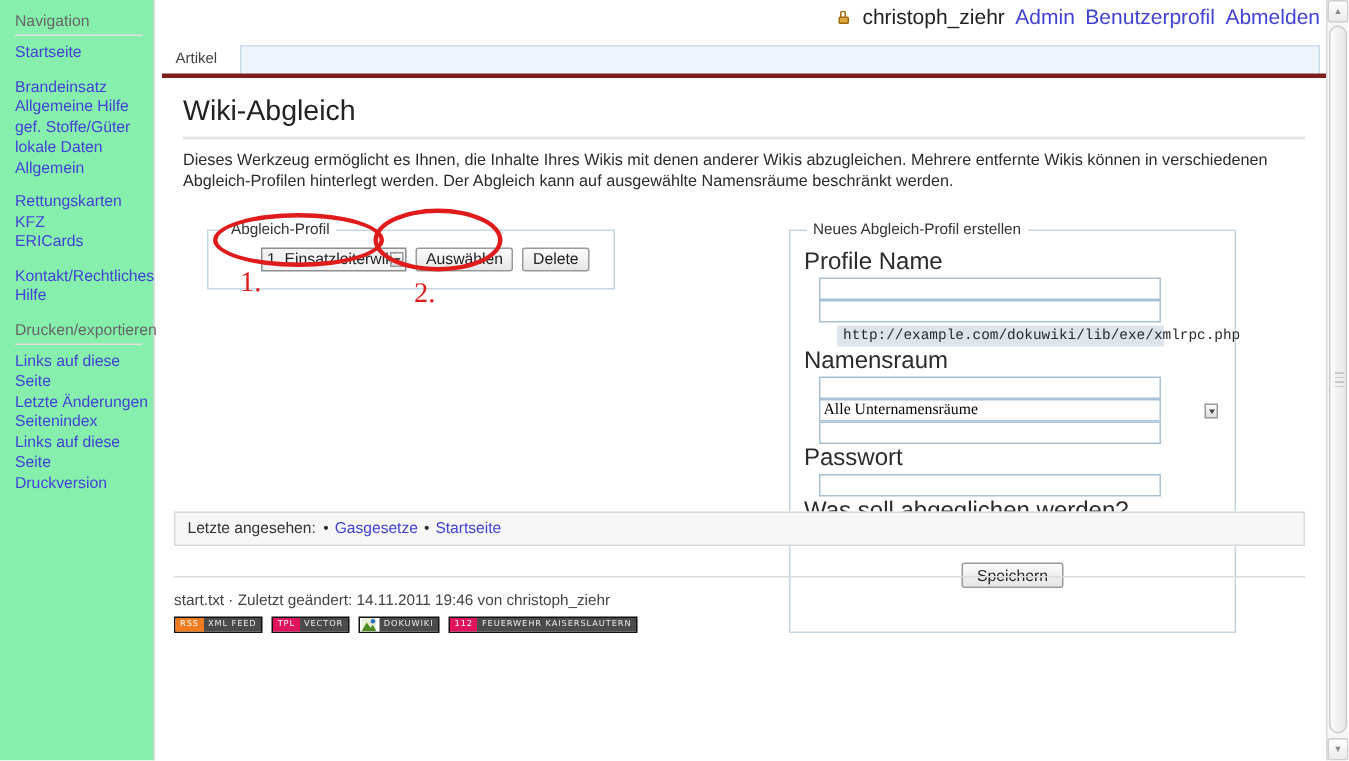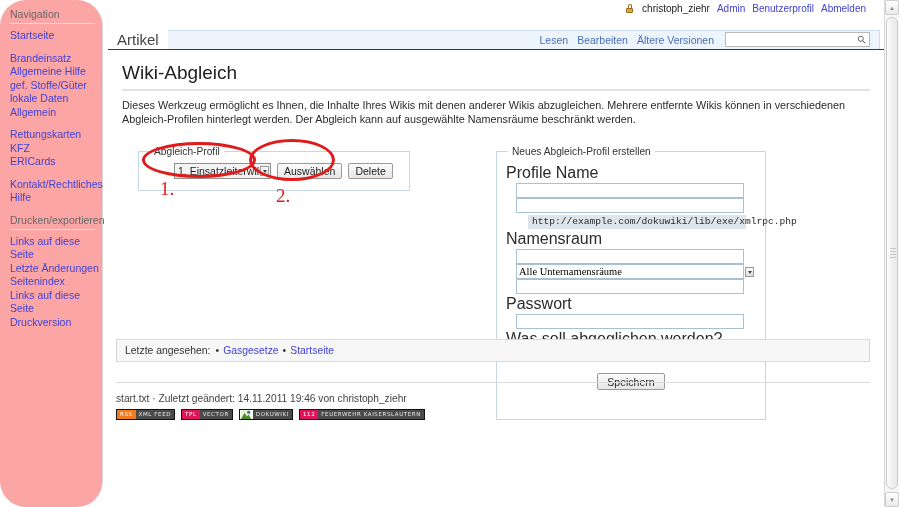--- a/index.html
+++ b/index.html
@@ -37,38 +37,37 @@
     border:1px solid #cbcbcb; border-radius:6px; box-sizing:border-box;
   }
   .sb-grip { position:absolute; left:3px; top:50%; margin-top:-5px;
     width:6px; height:10px;
     background: repeating-linear-gradient(#c9c9c9 0 1px, transparent 1px 3px);
   }
 
   
   .sidebar {
     position:absolute; left:0; top:0; width:103px; height:507px;
-    background:#fca5a5; border-right:1px solid #d4d4d4; box-sizing:border-box;
+    background:#86efac; border-right:1px solid #d4d4d4; box-sizing:border-box;
     padding:8px 0 0 10px;
-    border-radius:26px;
   }
   .side-head {
     color:#666; font-size:10.5px; padding-bottom:3px;
     border-bottom:1px solid #e2e2e2; width:85px; margin-bottom:5px;
   }
   .side-link {
     display:block; color:#4242d4; font-size:10.5px; line-height:13.5px;
     text-decoration:none; cursor:pointer;
   }
   .side-gap { height:9px; }
 
   
   .userbar {
-    position:absolute; right:18px; top:3px;
-    font-size:10px; color:#333; white-space:nowrap;
+    position:absolute; right:4px; top:3px;
+    font-size:14px; color:#333; white-space:nowrap;
     display:flex; align-items:center; gap:7px;
   }
   .userbar .uname { color:#222; }
   .userbar a { color:#4242d4; text-decoration:none; cursor:pointer; }
   .lock-icon {
     display:inline-block; width:7px; height:9px; position:relative; margin-right:2px;
   }
   .lock-icon .body { position:absolute; bottom:0; left:0; width:7px; height:5px;
     background:#e1a63c; border:1px solid #9c6a10; box-sizing:border-box; border-radius:1px;}
   .lock-icon .shackle { position:absolute; top:0; left:1.5px; width:4px; height:5px;
@@ -76,21 +75,21 @@
 
   
   .content { position:absolute; left:104px; top:0; width:780px; height:507px; }
 
   
   .tabrow {
     position:absolute; left:4px; top:30px; width:772px; height:19px;
   }
   .tab-artikel {
     position:absolute; left:0; top:0; height:19px; padding:0 9px;
-    display:flex; align-items:center; font-size:15px; color:#444;
+    display:flex; align-items:center; font-size:10px; color:#444;
     background:#ffffff; box-sizing:border-box; cursor:pointer;
   }
   .tab-rest {
     position:absolute; left:52px; top:0; right:0; height:19px;
     background:#eef4fb; border:1px solid #cddcea; border-bottom:none;
     box-sizing:border-box;
   }
   .tools {
     position:absolute; right:4px; top:0; height:19px;
     display:flex; align-items:center; gap:9px; padding-right:6px;
@@ -105,21 +104,21 @@
     padding:0 3px; background:transparent; font-family:"Liberation Sans", sans-serif;
   }
   .mag {
     position:absolute; right:3px; top:2px; width:9px; height:9px;
     pointer-events:none;
   }
 
   
   .cbody {
     position:absolute; left:4px; top:49px; right:0; bottom:0;
-    border-top:1px solid #7f1d1d;
+    border-top:3px solid #7f1d1d;
     padding:12px 14px 0 14px; box-sizing:border-box;
   }
   h1.page-title {
     margin:0 0 7px 0; font-weight:normal; font-size:19px; color:#222;
     padding-bottom:5px; border-bottom:2px solid #e3e3e3;
     font-family:"Liberation Sans", sans-serif;
   }
   p.intro {
     margin:0 0 12px 0; font-size:10.8px; line-height:14px; color:#2b2b2b;
   }
@@ -159,21 +158,21 @@
     border-right:2.5px solid transparent; border-top:3px solid #444;
   }
   button.ui {
     font-family:"Liberation Sans", sans-serif; font-size:10.5px;
     height:16px; padding:0 6px; color:#222;
     border:1px solid #9a9a9a; background:linear-gradient(#fcfcfc,#e6e6e6);
     box-sizing:border-box; cursor:pointer; border-radius:2px;
   }
 
   .right-box {
-    position:absolute; left:366px; top:0; width:270px; height:274px;
+    position:absolute; left:396px; top:0; width:298px; height:274px;
     padding:6px 12px 8px 12px;
   }
   .right-box label.fl {
     display:block; font-size:16px; color:#2b2b2b; margin:1px 0 1px 0;
   }
   .right-box input.txt {
     display:block; margin-left:10px; width:228px; height:15px;
     border:1px solid #a9c1d4; background:#fff; padding:0 3px; font-size:10.5px;
   }
   .hint {
@@ -309,32 +308,20 @@
       </span>
       <span class="uname">christoph_ziehr</span>
       <a>Admin</a>
       <a>Benutzerprofil</a>
       <a>Abmelden</a>
     </div>
 
     <div class="tabrow">
       <div class="tab-rest"></div>
       <div class="tab-artikel">Artikel</div>
-      <div class="tools">
-        <a>Lesen</a>
-        <a>Bearbeiten</a>
-        <a>Ältere Versionen</a>
-        <div class="searchbox">
-          <input type="text" value="" placeholder="" style="">
-          <svg class="mag" viewBox="0 0 12 12">
-            <circle cx="5" cy="5" r="3.4" fill="none" stroke="#555" stroke-width="1.2"></circle>
-            <line x1="7.6" y1="7.6" x2="11" y2="11" stroke="#555" stroke-width="1.3"></line>
-          </svg>
-        </div>
-      </div>
     </div>
 
     <div class="cbody">
       <h1 class="page-title">Wiki-Abgleich</h1>
       <p class="intro">Dieses Werkzeug ermöglicht es Ihnen, die Inhalte Ihres Wikis mit denen anderer Wikis abzugleichen. Mehrere entfernte Wikis können in verschiedenen Abgleich-Profilen hinterlegt werden. Der Abgleich kann auf ausgewählte Namensräume beschränkt werden.</p>
 
       <div class="panels">
 
         <fieldset class="box left-box">
           <legend>Abgleich-Profil</legend>

